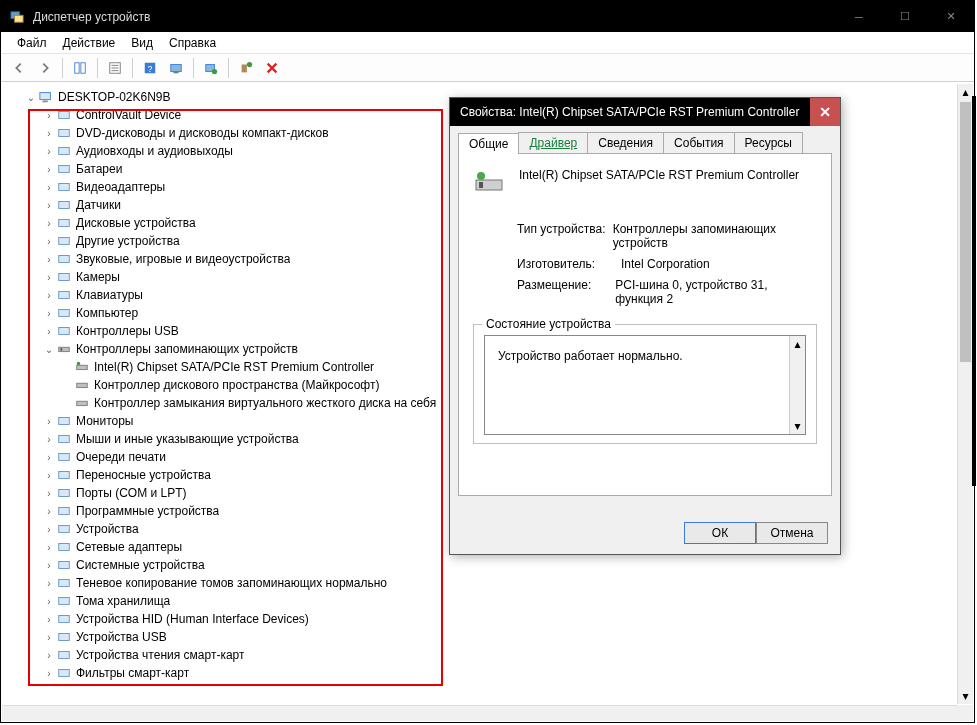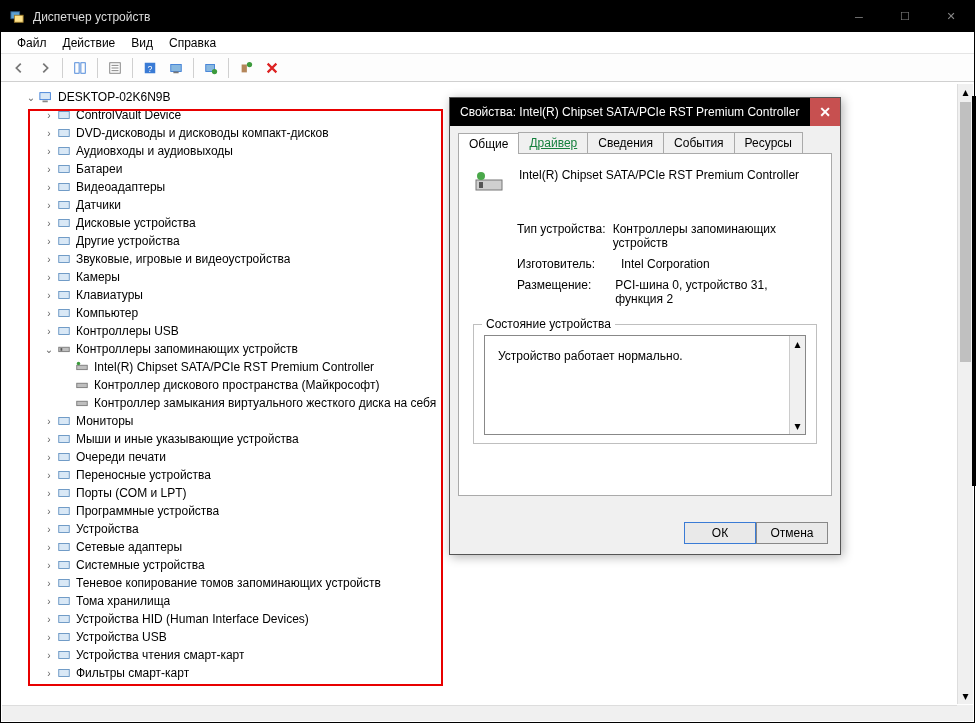--- a/index.html
+++ b/index.html
@@ -589,21 +589,21 @@
             </span>
             <span class="tree-label">Системные устройства</span>
           </div>
           <div class="tree-row t-indent2">
             <span class="expander">›</span>
             <span class="dev-icon">
               <svg width="14" height="14" viewBox="0 0 16 16">
                 <rect x="2" y="4" width="12" height="8" fill="#d9e8f6" stroke="#6090c0"></rect>
               </svg>
             </span>
-            <span class="tree-label">Теневое копирование томов запоминающих устройств</span>
+            <span class="tree-label">Теневое копирование томов запоминающих нормально</span>
           </div>
           <div class="tree-row t-indent2">
             <span class="expander">›</span>
             <span class="dev-icon">
               <svg width="14" height="14" viewBox="0 0 16 16">
                 <rect x="2" y="4" width="12" height="8" fill="#d9e8f6" stroke="#6090c0"></rect>
               </svg>
             </span>
             <span class="tree-label">Тома хранилища</span>
           </div>

